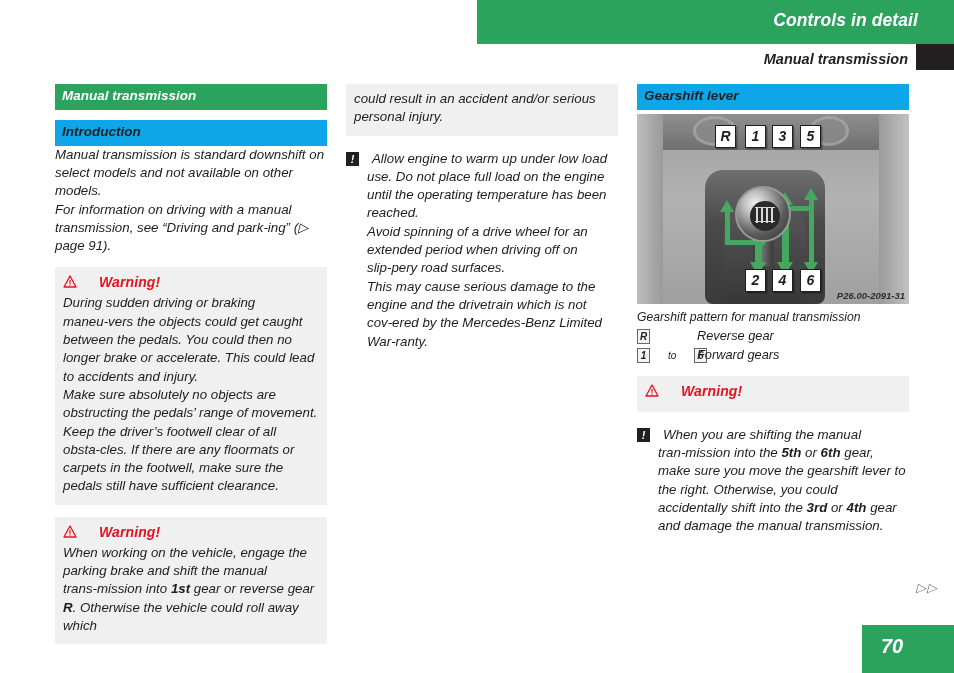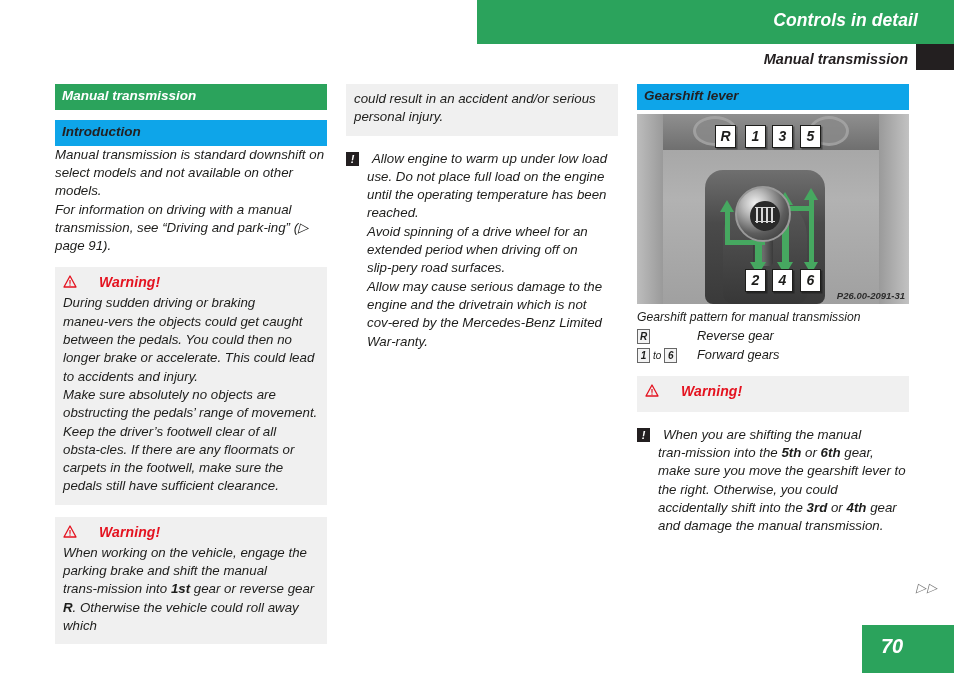--- a/index.html
+++ b/index.html
@@ -210,21 +210,21 @@
     padding: 0 2px;
     border: 1px solid #666;
     background: #f3f3f3;
     font-size: 10px;
     font-weight: bold;
     text-align: center;
     line-height: 13px;
     color: #1d1d1b;
   }
   .legend-keys { width: 60px; flex: 0 0 60px; white-space: nowrap; }
-  .legend-to { font-size: 10px; margin: 0 3px; }
+  .legend-to { font-size: 10px; margin: 0 18px; }
 
   
   .cont-marker {
     position: absolute;
     right: 16px; top: 580px;
     color: #7a7a7a;
     font-size: 13px;
     letter-spacing: 1px;
   }
   .pagebox {
@@ -295,21 +295,21 @@
   <div class="col col-2">
 
     <div class="warnbox cont-top">
       <p class="body">could result in an accident and/or serious personal injury.</p>
     </div>
 
     <div class="notice">
       <span class="ibox">!</span>
       <p class="body first">Allow engine to warm up under low load use. Do not place full load on the engine until the operating temperature has been reached.</p>
       <p class="body gap-top-6">Avoid spinning of a drive wheel for an extended period when driving off on slip‑pery road surfaces.</p>
-      <p class="body gap-top-6">Allow may cause serious damage to the engine and the drivetrain which is not cov‑ered by the Mercedes-Benz Limited War‑ranty.</p>
+      <p class="body gap-top-6">This may cause serious damage to the engine and the drivetrain which is not cov‑ered by the Mercedes-Benz Limited War‑ranty.</p>
     </div>
 
   </div>
 
   <div class="col col-3">
 
     <div class="bar-grey">Gearshift lever</div>
 
     <div class="figure">
       <div class="fig-bg"></div>

